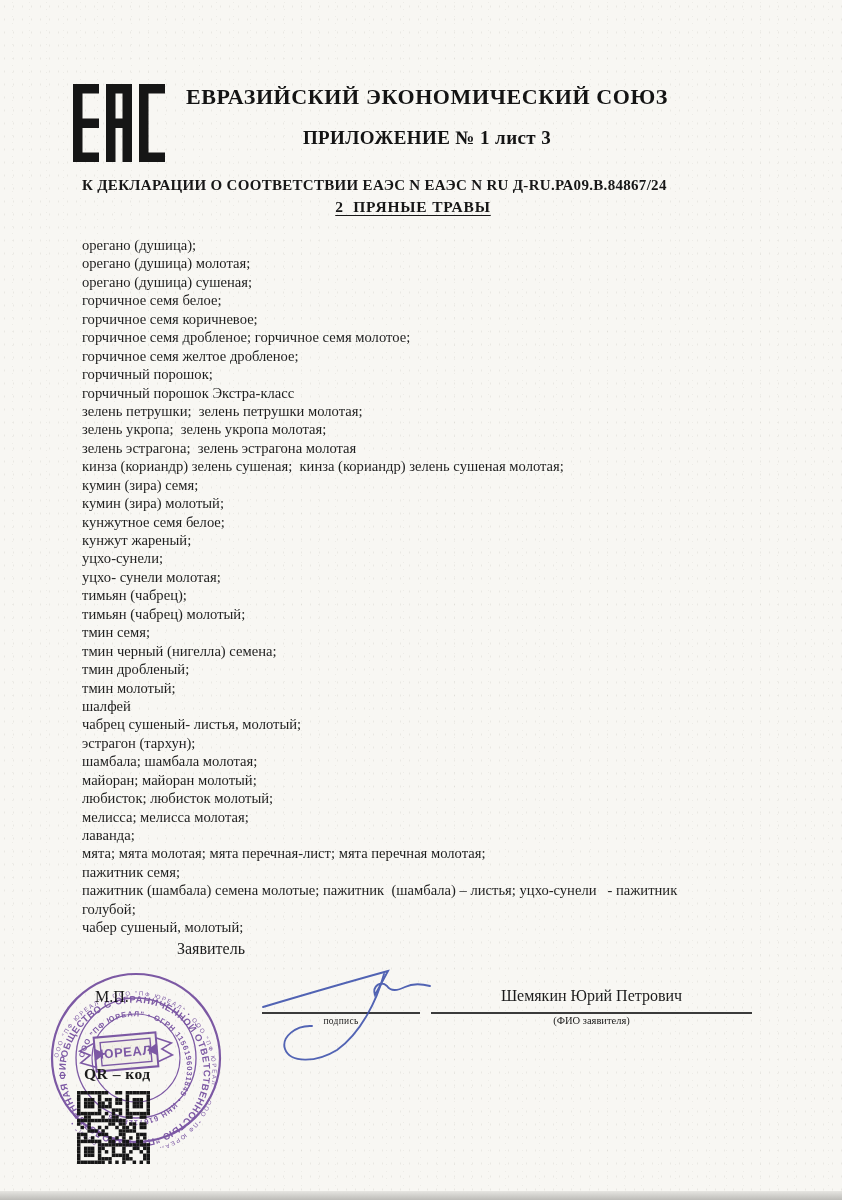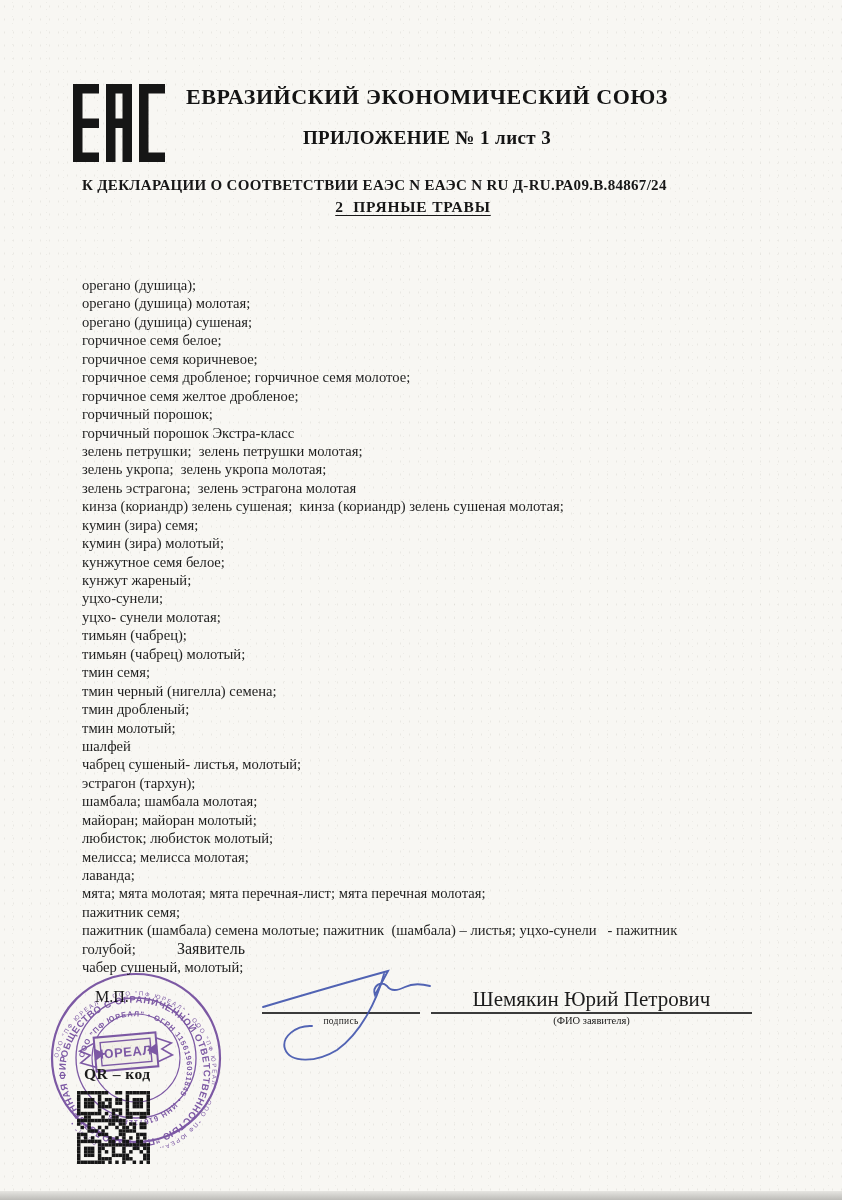--- a/index.html
+++ b/index.html
@@ -21,29 +21,29 @@
     font-size:22px;font-weight:bold;letter-spacing:.6px;color:#141414;}
   .appendix-title{left:82px;top:127px;width:690px;text-align:center;
     font-size:19px;font-weight:bold;letter-spacing:.4px;color:#141414;}
   .decl-line{left:82px;top:177px;width:700px;text-align:left;
     font-size:15px;font-weight:bold;letter-spacing:.3px;color:#171717;white-space:pre;}
   .section-title{left:82px;top:198px;width:662px;text-align:center;
     font-size:15.5px;font-weight:bold;letter-spacing:.8px;color:#171717;
     text-decoration:underline;text-underline-offset:3px;white-space:pre;}
   
   .product-list{left:82px;top:236px;width:700px;
-    font-size:14.6px;line-height:18.45px;color:#1e1e1e;margin-top:40px;}
+    font-size:14.6px;line-height:18.45px;color:#1e1e1e;}
   .doc-line{white-space:pre;height:18.45px;}
   
   .mp-label{left:95px;top:988px;font-size:16px;}
   .applicant-label{left:177px;top:940px;font-size:16px;}
   .sig-line{left:262px;top:1012px;width:158px;height:2px;background:#3b3b3b;}
   .sig-caption{left:262px;top:1016px;width:158px;text-align:center;font-size:9.5px;letter-spacing:.3px;}
   .fio-line{left:431px;top:1012px;width:321px;height:2px;background:#3b3b3b;}
-  .applicant-name{left:431px;top:987px;width:321px;text-align:center;font-size:21px;}
+  .applicant-name{left:431px;top:987px;width:321px;text-align:center;font-size:16px;}
   .fio-caption{left:431px;top:1015px;width:321px;text-align:center;font-size:10.5px;}
   .qr-label{left:84px;top:1065px;font-size:15.5px;font-weight:bold;z-index:6;letter-spacing:.5px;white-space:pre;}
   .qr-svg{left:77px;top:1091px;z-index:6;}
   .stamp-svg{left:46px;top:968px;z-index:5;mix-blend-mode:multiply;opacity:.85;}
   .signature-svg{left:250px;top:950px;z-index:4;}
   .scan-edge{left:0;top:1191px;width:842px;height:9px;
     background:linear-gradient(to bottom,#e6e5e1,#bdbcb8);}
 </style>
 </head>
 <body>

